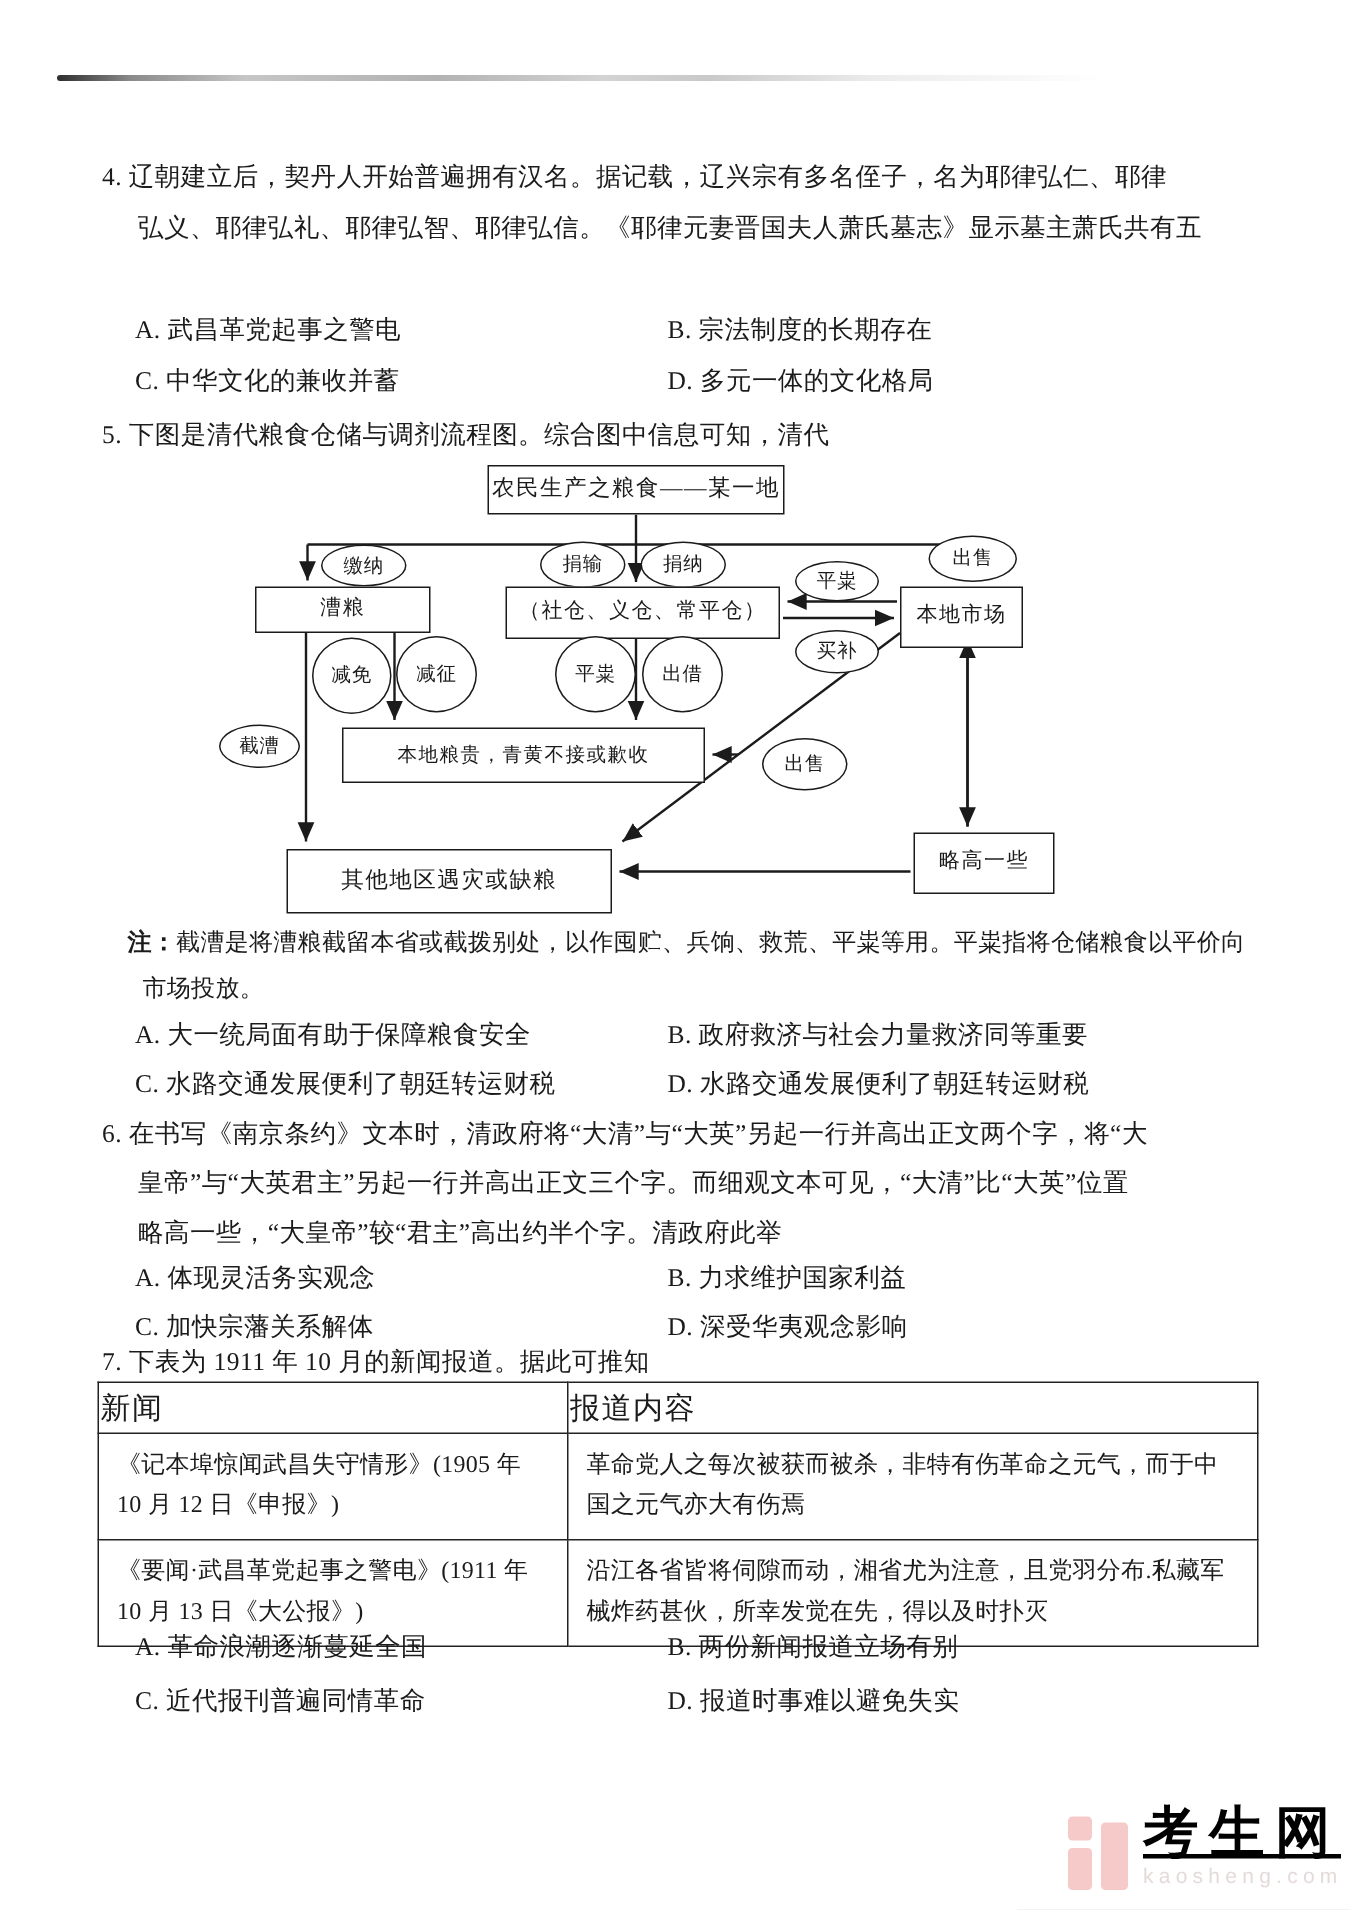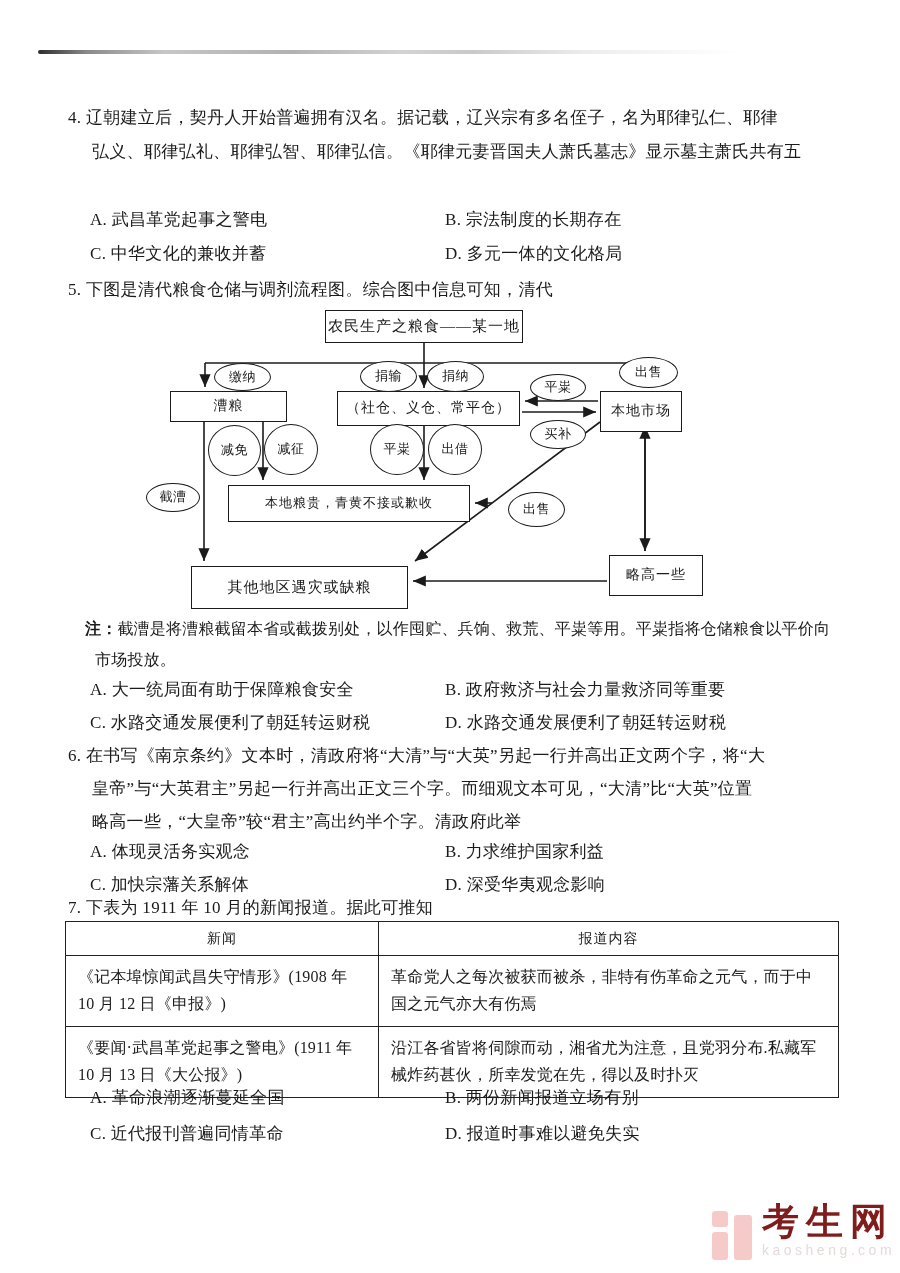--- a/index.html
+++ b/index.html
@@ -23,36 +23,36 @@
   .fbox,.foval{
     position:absolute;z-index:2;background:#fff;border:1.5px solid #1b1b1b;
     display:flex;align-items:center;justify-content:center;text-align:center;
     font-size:14px;letter-spacing:1px;line-height:1.15;box-sizing:border-box;
   }
   .foval{border-radius:50%;font-size:13px;letter-spacing:.5px;border-width:1.4px;}
 
   
   .ntable{position:absolute;left:65px;top:921px;width:773px;border-collapse:collapse;table-layout:fixed;}
   .ntable th,.ntable td{border:1.6px solid #222;font-weight:normal;box-sizing:border-box;}
-  .ntable th{height:34px;text-align:center;font-size:14px;letter-spacing:1px;}
+  .ntable th{height:34px;text-align:left;font-size:20px;letter-spacing:1px;}
   .ntable td{padding:7px 12px 9px 12px;font-size:16px;line-height:27px;vertical-align:top;letter-spacing:.2px;}
   .col-news{width:313px;}
   .col-content{width:460px;}
 
   .footer{position:absolute;left:0;top:1150px;width:100%;text-align:center;font-size:17px;letter-spacing:1px;}
 
   
   .watermark{position:absolute;left:712px;top:1203px;display:flex;align-items:flex-start;}
   .wm-logo{position:relative;width:46px;height:56px;margin-top:6px;}
   .wm-logo i{position:absolute;background:#f7caca;border-radius:3px;display:block;}
   .wm-b1{left:0;top:2px;width:16px;height:16px;}
   .wm-b2{left:0;top:23px;width:16px;height:28px;}
   .wm-b3{left:22px;top:6px;width:18px;height:45px;border-radius:4px;}
   .wm-text{display:flex;flex-direction:column;margin-left:4px;}
-  .wm-name{font-size:37px;line-height:38px;font-weight:700;color:#7f1d1d;letter-spacing:7px;font-family:"Liberation Sans","DejaVu Sans",sans-serif;}
+  .wm-name{font-size:37px;line-height:38px;font-weight:700;color:#000000;letter-spacing:7px;font-family:"Liberation Sans","DejaVu Sans",sans-serif;text-decoration:underline;}
   .wm-url{font-size:14px;color:#e4dada;letter-spacing:3.5px;margin-top:1px;font-family:"Liberation Sans","DejaVu Sans",sans-serif;}
 </style>
 </head>
 <body>
 
 <div class="page">
 
   <div class="scanline"></div>
 
   <div class="tline" style="left:68px;top:106px">4. 辽朝建立后，契丹人开始普遍拥有汉名。据记载，辽兴宗有多名侄子，名为耶律弘仁、耶律</div>
@@ -136,21 +136,21 @@
     <colgroup>
         <col class="col-news">
         <col class="col-content">
       </colgroup>
     <tbody>
         <tr>
       <th>新闻</th>
       <th>报道内容</th>
     </tr>
     <tr>
-      <td>《记本埠惊闻武昌失守情形》(1908 年 10 月 12 日《申报》)</td>
+      <td>《记本埠惊闻武昌失守情形》(1905 年 10 月 12 日《申报》)</td>
       <td>革命党人之每次被获而被杀，非特有伤革命之元气，而于中国之元气亦大有伤焉</td>
     </tr>
     <tr>
       <td>《要闻·武昌革党起事之警电》(1911 年 10 月 13 日《大公报》)</td>
       <td>沿江各省皆将伺隙而动，湘省尤为注意，且党羽分布.私藏军械炸药甚伙，所幸发觉在先，得以及时扑灭</td>
     </tr>
   </tbody>
     </table>
 
   <span class="opt" style="left:90px;top:1086px">A. 革命浪潮逐渐蔓延全国</span>

